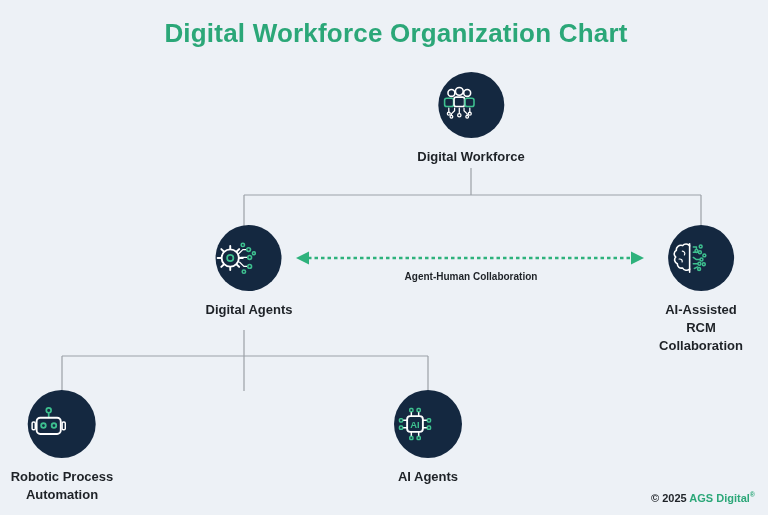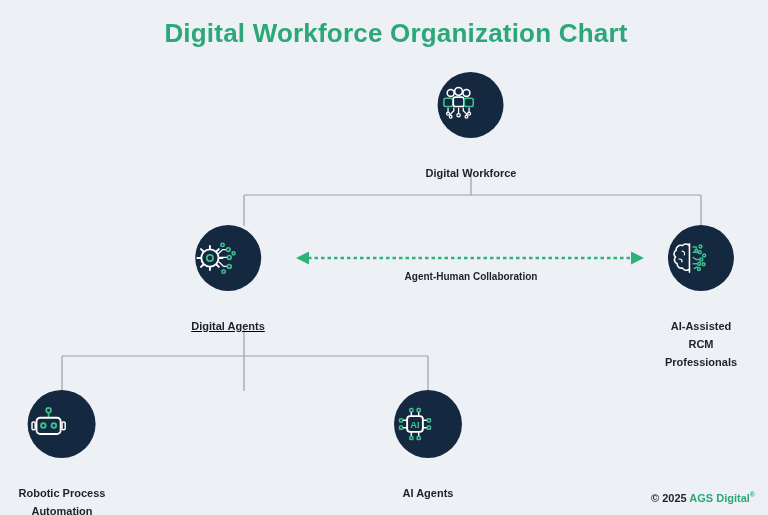--- a/index.html
+++ b/index.html
@@ -12,21 +12,21 @@
   .canvas{position:relative;width:768px;height:515px;background:var(--bg);overflow:hidden;}
   .title{position:absolute;left:12px;top:18px;width:768px;text-align:center;
          font-size:26px;font-weight:bold;color:var(--title-green);letter-spacing:.2px;}
   svg.overlay{position:absolute;left:0;top:0;}
   .ln{stroke:var(--line-gray);stroke-width:1.2;fill:none;}
   .dash{stroke:var(--arrow-green);stroke-width:2.4;fill:none;stroke-dasharray:3.5 3;}
   .f-g{fill:var(--arrow-green);stroke:none;}
   .node{position:absolute;display:flex;flex-direction:column;align-items:center;transform:translateX(-50%);}
   .circle{background:var(--navy);border-radius:50%;display:flex;align-items:center;justify-content:flex-start;}
   .c66{width:66px;height:66px;} .c68{width:68px;height:68px;}
-  .label{margin-top:26px;font-size:11px;font-weight:bold;color:var(--text-dark);
+  .label{margin-top:10px;font-size:13px;font-weight:bold;color:var(--text-dark);
          text-align:center;white-space:pre-line;line-height:18px;}
   .s-w{stroke:var(--white);fill:none;stroke-linecap:round;stroke-linejoin:round;}
   .s-g{stroke:var(--icon-green);fill:none;stroke-linecap:round;stroke-linejoin:round;}
   .ai-txt{fill:var(--icon-green);font-family:"Liberation Sans",sans-serif;font-weight:bold;font-size:9px;}
   .collab-label{position:absolute;left:471px;top:271px;transform:translateX(-50%);
                 font-size:10px;font-weight:bold;color:var(--text-dark);white-space:nowrap;}
   .footer{position:absolute;right:13px;bottom:11px;font-size:11px;font-weight:bold;color:var(--text-dark);}
   .footer .brand{color:var(--title-green);}
   .footer sup{font-size:7px;color:var(--title-green);}
 </style>
@@ -69,21 +69,21 @@
         <circle class="s-w" stroke-width="1.2" cx="10" cy="28.3" r="1.4"></circle>
         <circle class="s-w" stroke-width="1.2" cx="20" cy="29.8" r="1.6"></circle>
         <circle class="s-w" stroke-width="1.2" cx="30" cy="28.3" r="1.4"></circle>
         <circle class="s-w" stroke-width="1.2" cx="12.5" cy="31.2" r="1.3"></circle>
         <circle class="s-w" stroke-width="1.2" cx="27.5" cy="31.2" r="1.3"></circle>
       </svg>
     </div>
     <div class="label">Digital Workforce</div>
   </div>
 
-  <div class="node" style="left:228px;top:225px;text-decoration:underline;">
+  <div class="node" style="left:249px;top:225px;">
     <div class="circle c66">
       <svg width="42" height="42" viewBox="0 0 40 40">
         <circle class="s-w" stroke-width="1.8" cx="14" cy="20" r="8.2"></circle>
         <path class="s-w" stroke-width="1.8" d="M23 20 h3 M20.4 26.4 l2.1 2.1 M14 28.5 v3 M7.6 26.4 l-2.1 2.1 M5 20 h-3 M7.6 13.6 l-2.1 -2.1 M14 11.5 v-3 M20.4 13.6 l2.1 -2.1"></path>
         <circle class="s-g" stroke-width="1.6" cx="14" cy="20" r="3"></circle>
         <path class="s-w" stroke-width="1.2" d="M22 16 l4 -4 h3 M24 19.5 h6 M23 24 l4 4 h3"></path>
         <circle class="s-g" stroke-width="1.5" cx="31.5" cy="12" r="1.8"></circle>
         <circle class="s-g" stroke-width="1.5" cx="32.5" cy="19.5" r="1.8"></circle>
         <circle class="s-g" stroke-width="1.5" cx="32.5" cy="28" r="1.8"></circle>
         <circle class="s-g" stroke-width="1.5" cx="26" cy="7.5" r="1.6"></circle>
@@ -105,21 +105,21 @@
         <circle class="s-g" stroke-width="1.4" cx="30.3" cy="14.5" r="1.4"></circle>
         <circle class="s-g" stroke-width="1.4" cx="31.8" cy="21.5" r="1.4"></circle>
         <circle class="s-g" stroke-width="1.4" cx="29.8" cy="25.5" r="1.4"></circle>
         <circle class="s-g" stroke-width="1.4" cx="31" cy="9" r="1.4"></circle>
         <circle class="s-g" stroke-width="1.4" cx="34.5" cy="17.5" r="1.4"></circle>
         <circle class="s-g" stroke-width="1.4" cx="34" cy="26" r="1.4"></circle>
         <circle class="s-g" stroke-width="1.4" cx="29.5" cy="30.5" r="1.4"></circle>
       </svg>
     </div>
     <div class="label">AI-Assisted RCM
-Professionals</div>
+Collaboration</div>
   </div>
 
   <div class="node" style="left:62px;top:390px;">
     <div class="circle c68">
       <svg width="42" height="42" viewBox="0 0 40 40">
         <path class="s-g" stroke-width="1.6" d="M20 13.5 v-4.2"></path>
         <circle class="s-g" stroke-width="1.6" cx="20" cy="7" r="2.3"></circle>
         <rect class="s-w" stroke-width="1.8" x="8.5" y="14" width="23" height="15.5" rx="3.5"></rect>
         <rect class="s-w" stroke-width="1.4" x="4.2" y="18" width="3" height="7.5" rx="1.2"></rect>
         <rect class="s-w" stroke-width="1.4" x="32.8" y="18" width="3" height="7.5" rx="1.2"></rect>

